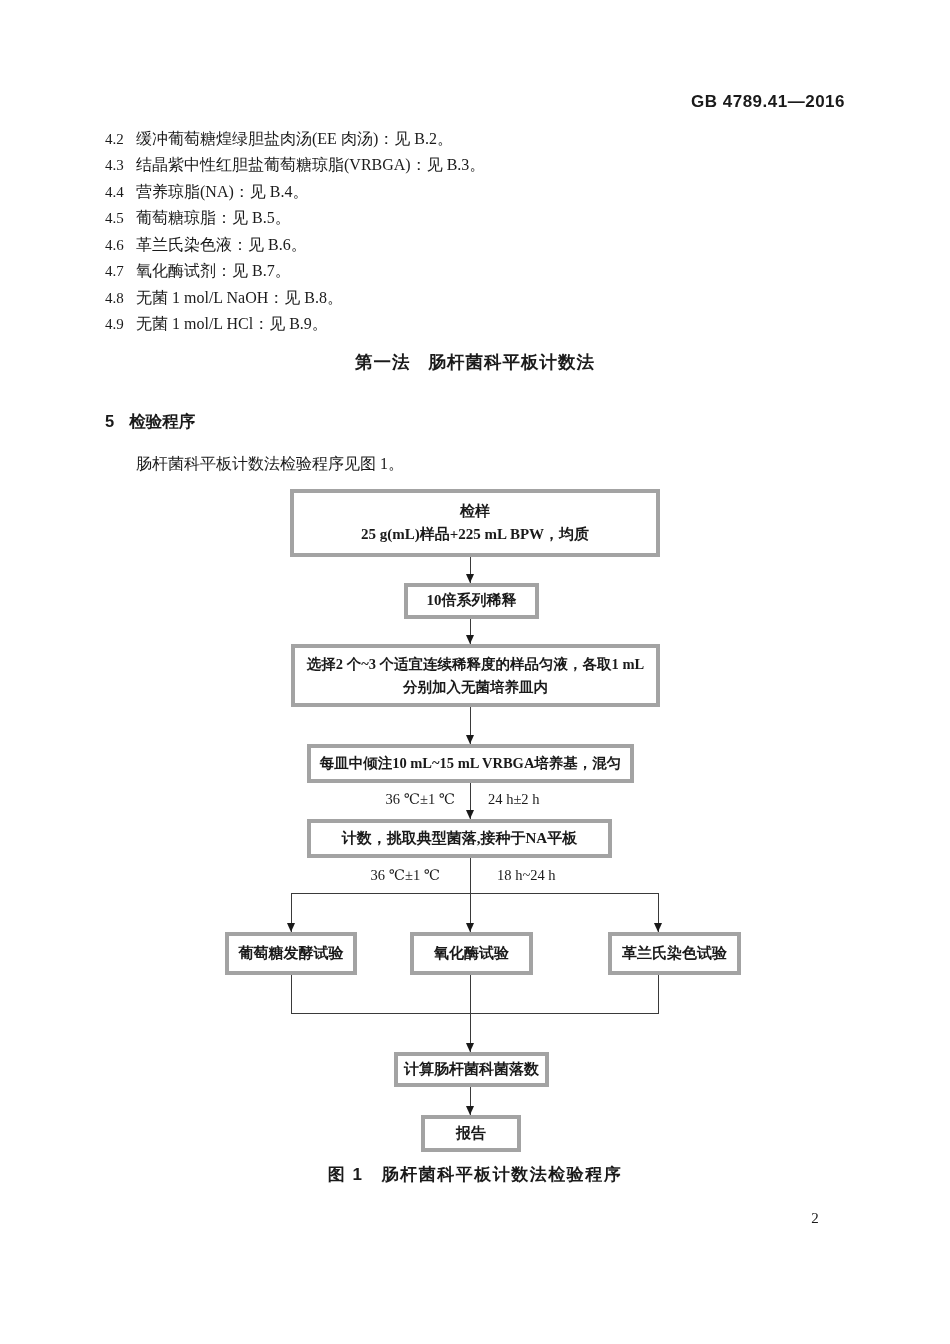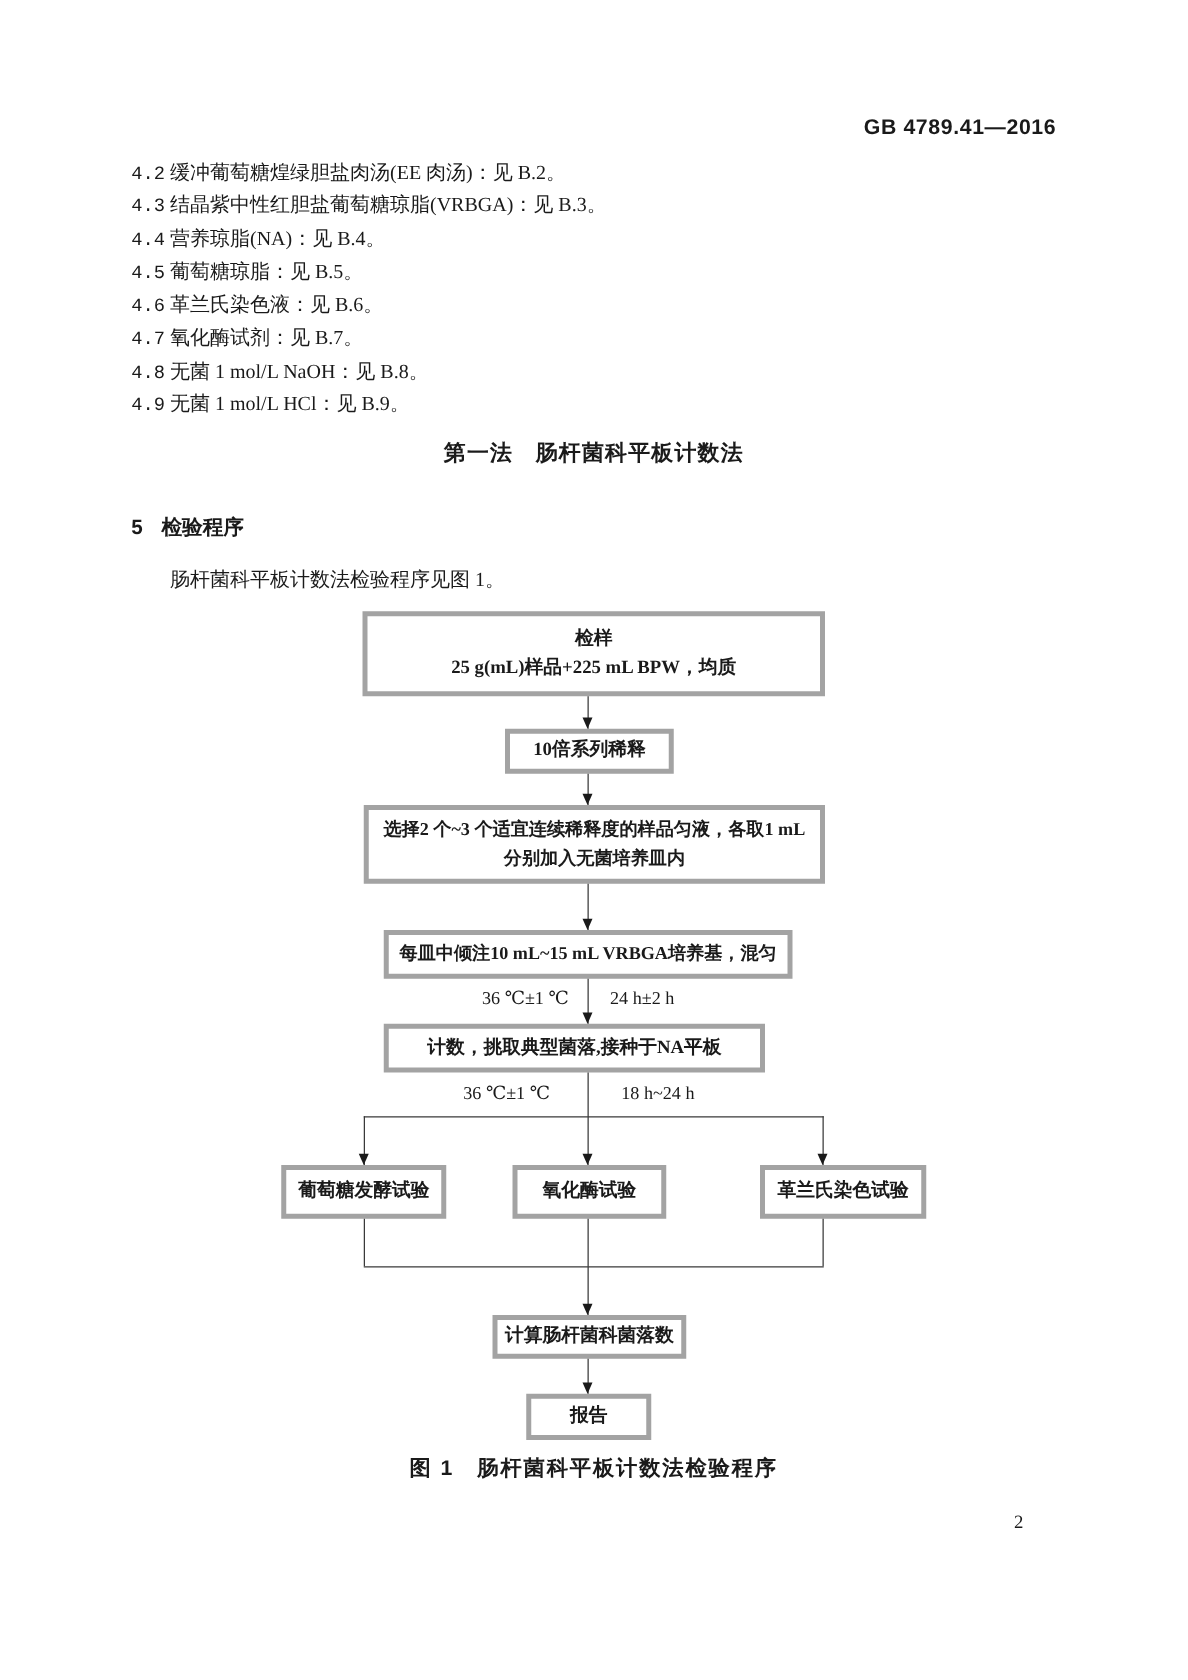--- a/index.html
+++ b/index.html
@@ -18,21 +18,21 @@
     font-weight:bold;font-size:17px;letter-spacing:.5px;
   }
   
   .reagent-list{
     position:absolute;top:126px;left:105px;width:720px;
     font-size:16px;line-height:25.45px;
   }
   .reagent-row{white-space:nowrap;}
   .item-num{
     display:inline-block;width:31px;
-    font-family:Liberation Mono, monospace;
+    font-family:Liberation Serif, serif;
     font-size:15px;
   }
   
   .method-title{
     position:absolute;top:350px;left:0;width:950px;
     text-align:center;
     font-family:"Liberation Sans","DejaVu Sans",sans-serif;
     font-weight:bold;font-size:17.5px;letter-spacing:1px;
   }
   .method-title .gap{display:inline-block;width:18px;}

